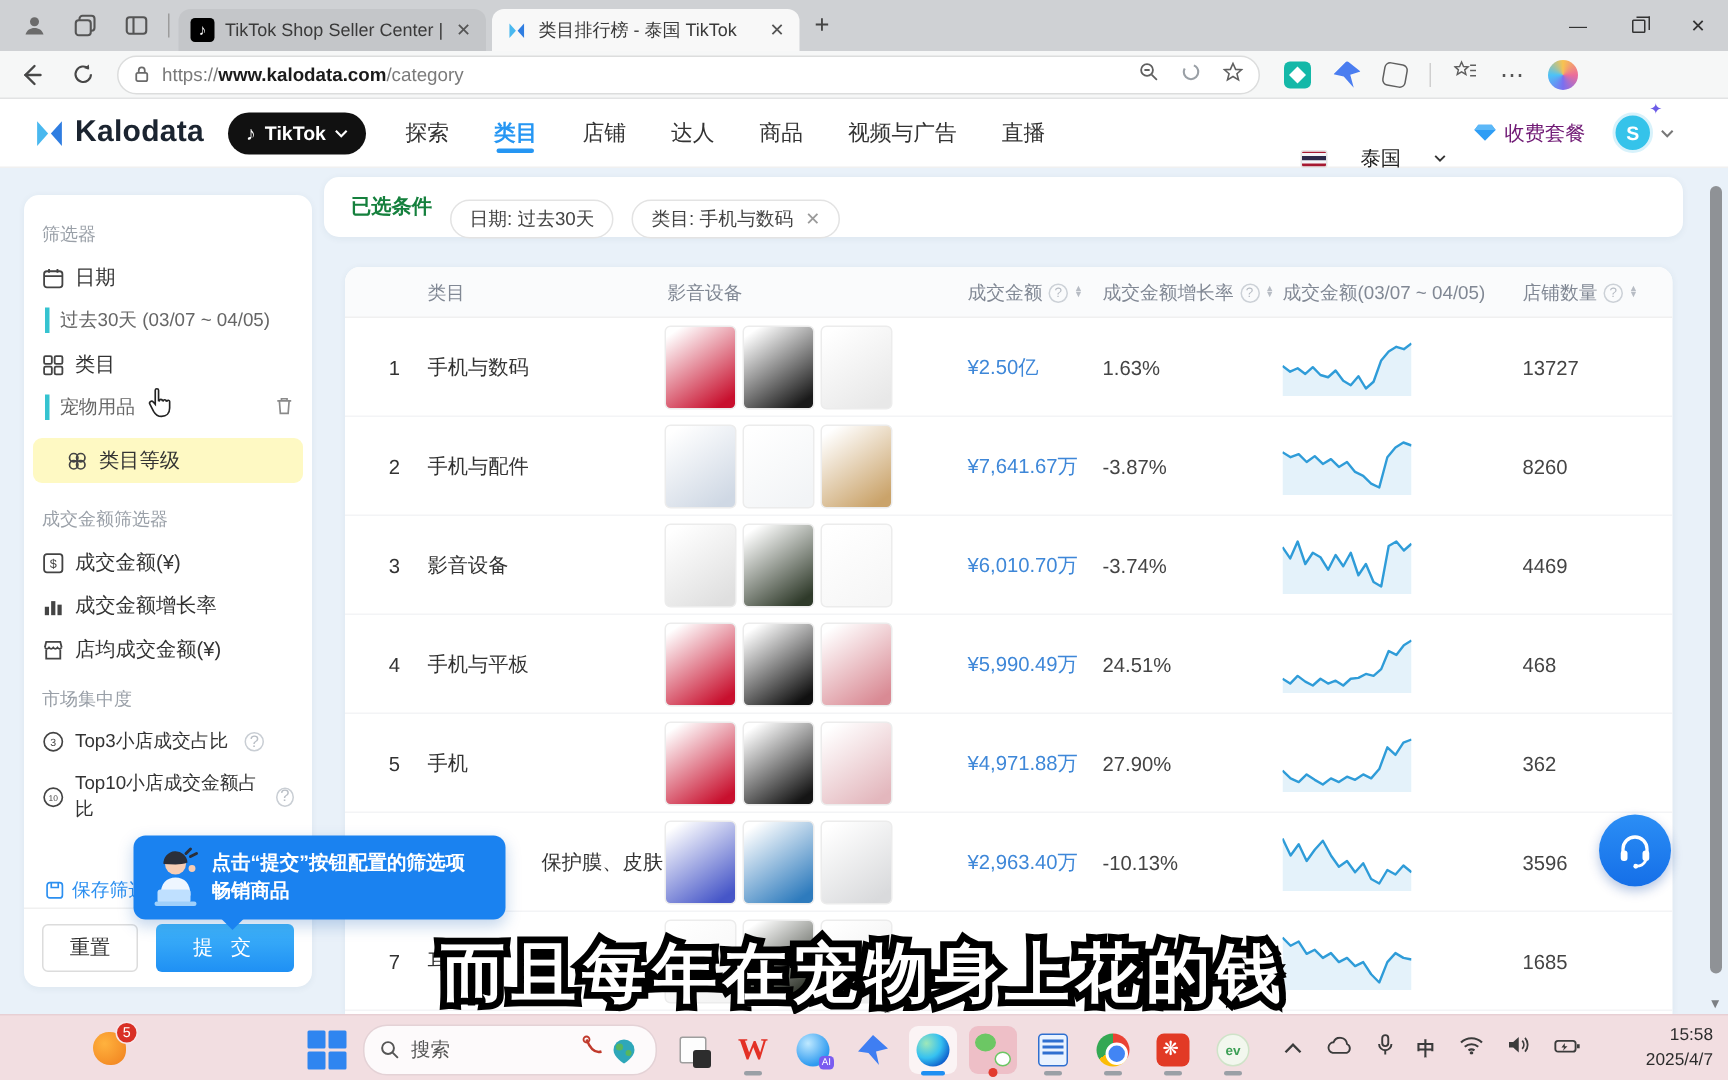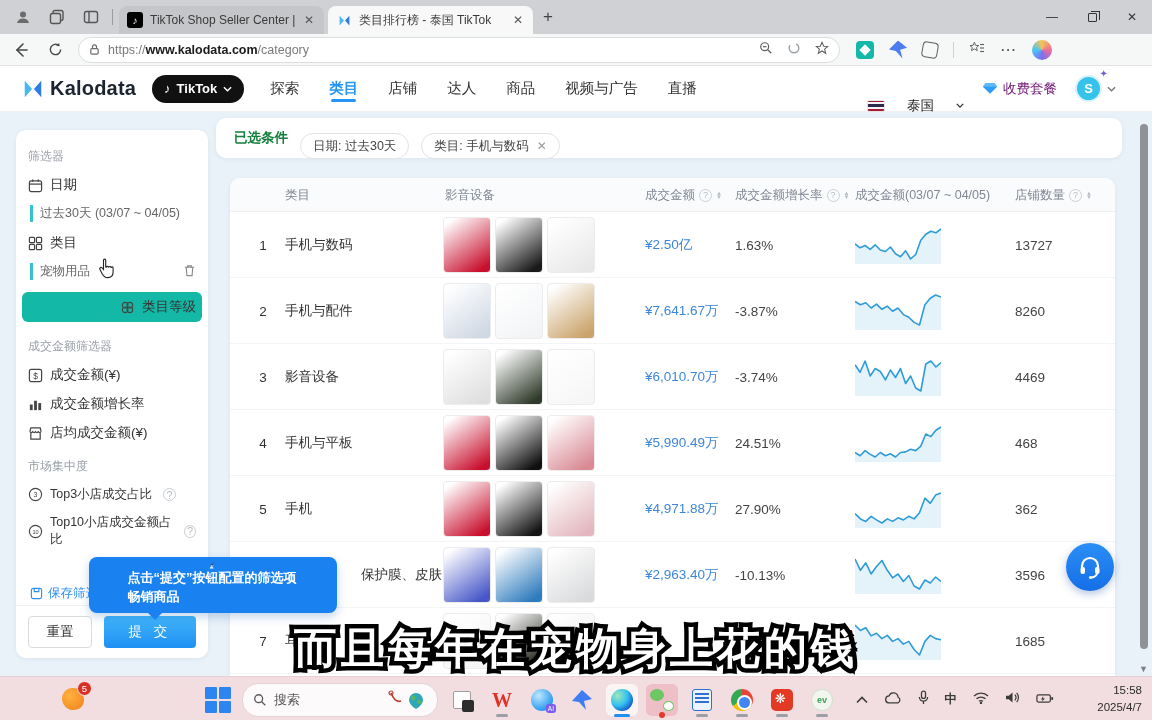--- a/index.html
+++ b/index.html
@@ -52,21 +52,21 @@
 
   
   .page{position:absolute;left:0;top:112px;width:1152px;height:564px;}
 
   .sidebar{position:absolute;left:16px;top:18px;width:192px;height:528px;background:#fff;border-radius:10px;box-shadow:0 1px 5px rgba(30,60,90,.06);padding:14px 12px;font-size:13.5px;color:#333;}
   .sb-section{color:#9aa0a8;font-size:12px;margin:4px 0 10px;}
   .sb-row{display:flex;align-items:center;gap:7px;margin:11px 0;color:#333;}
   .sb-row svg{flex:0 0 auto;}
   .sb-sub{display:flex;align-items:center;margin:6px 0 12px 2px;padding-left:7px;border-left:3px solid #35c3d0;color:#666;font-size:12.5px;}
   .sb-sub .trash{margin-left:auto;color:#8a8a8a;}
-  .sb-row.highlight{background:#14b8a6;border-radius:6px;padding:6px 6px;margin:8px -6px;justify-content:flex-end;}
+  .sb-row.highlight{background:#fef9c3;border-radius:6px;padding:6px 22px;margin:8px -6px;}
   .sb-help{color:#b9bec5;font-size:11px;border:1px solid #c9ced4;border-radius:50%;width:13px;height:13px;display:inline-flex;align-items:center;justify-content:center;margin-left:4px;}
   .sb-save{position:absolute;left:14px;bottom:56px;display:flex;align-items:center;gap:5px;color:#2b8ff0;font-size:12.5px;}
   .sb-footer{position:absolute;left:0;bottom:0;width:100%;border-top:1px solid #f0f0f0;padding:10px 12px;display:flex;gap:12px;}
   .btn-reset{flex:0 0 64px;height:32px;border:1px solid #dcdcdc;border-radius:4px;background:#fff;color:#333;font-size:13.5px;display:flex;align-items:center;justify-content:center;}
   .btn-submit{flex:1;height:32px;border:none;border-radius:4px;background:linear-gradient(180deg,#41b5fa,#1f90f4);color:#fff;font-size:13.5px;letter-spacing:4px;display:flex;align-items:center;justify-content:center;}
 
   .chipsbar{position:absolute;left:216px;top:6px;width:906px;height:40px;background:#fff;border-radius:10px;box-shadow:0 1px 5px rgba(30,60,90,.06);display:flex;align-items:center;padding:0 18px;gap:12px;}
   .chips-label{font-size:13.5px;font-weight:700;color:#15803d;}
   .chip{border:1px solid #e3e3e3;border-radius:14px;height:26px;display:flex;align-items:center;padding:0 12px;font-size:12.5px;color:#444;gap:8px;background:#fff;margin-top:16px;}
   .chip .chip-close{color:#9a9a9a;font-size:12px;}
@@ -80,21 +80,21 @@
   .c-rank{position:absolute;left:18px;top:0;width:30px;height:66px;display:flex;align-items:center;justify-content:center;font-size:13.5px;color:#333;}
   .c-name{position:absolute;left:55px;top:0;width:150px;height:66px;display:flex;align-items:center;font-size:13.5px;color:#333;}
   .c-name.offset{padding-left:76px;width:210px;}
   .c-thumbs{position:absolute;left:213px;top:5px;height:56px;display:flex;gap:4px;}
   .thumb{width:48px;height:56px;border-radius:4px;border:1px solid #ececec;}
   .c-gmv{position:absolute;left:415px;top:0;width:120px;height:66px;display:flex;align-items:center;font-size:13.5px;color:#3e87d8;}
   .c-growth{position:absolute;left:505px;top:0;width:95px;height:66px;display:flex;align-items:center;font-size:13.5px;color:#444;}
   .c-trend{position:absolute;left:625px;top:14px;width:86px;height:38px;}
   .c-stores{position:absolute;left:785px;top:0;width:80px;height:66px;display:flex;align-items:center;font-size:13.5px;color:#444;}
 
-  .tooltip{position:absolute;left:89px;top:445px;width:248px;height:56px;background:#1a82f0;border-radius:8px;z-index:30;display:flex;align-items:center;padding:6px 10px 6px 8px;box-shadow:0 4px 10px rgba(20,90,180,.25);flex-direction:column;}
+  .tooltip{position:absolute;left:89px;top:445px;width:248px;height:56px;background:#1a82f0;border-radius:8px;z-index:30;display:flex;align-items:center;padding:6px 10px 6px 8px;box-shadow:0 4px 10px rgba(20,90,180,.25);}
   .tooltip:after{content:"";position:absolute;left:58px;bottom:-7px;border:8px solid transparent;border-top-color:#1a82f0;border-bottom:none;}
   .tooltip .tip-text{color:#fff;font-size:13px;font-weight:700;line-height:1.45;}
 
   .fab{position:absolute;left:1066px;top:431px;width:48px;height:48px;border-radius:50%;background:linear-gradient(180deg,#2b8ef5,#156fe8);display:flex;align-items:center;justify-content:center;box-shadow:0 3px 8px rgba(0,60,160,.3);z-index:25;}
 
   .pg-scrollbar{position:absolute;left:1138px;top:0;width:12px;height:564px;}
   .pg-thumb{position:absolute;left:2px;top:12px;width:8px;height:525px;background:#8f9296;border-radius:4px;}
   .pg-arrow{position:absolute;left:1px;bottom:2px;color:#7c7f83;font-size:9px;}
 
   .cursor-hand{position:absolute;left:96px;top:146px;z-index:40;}

